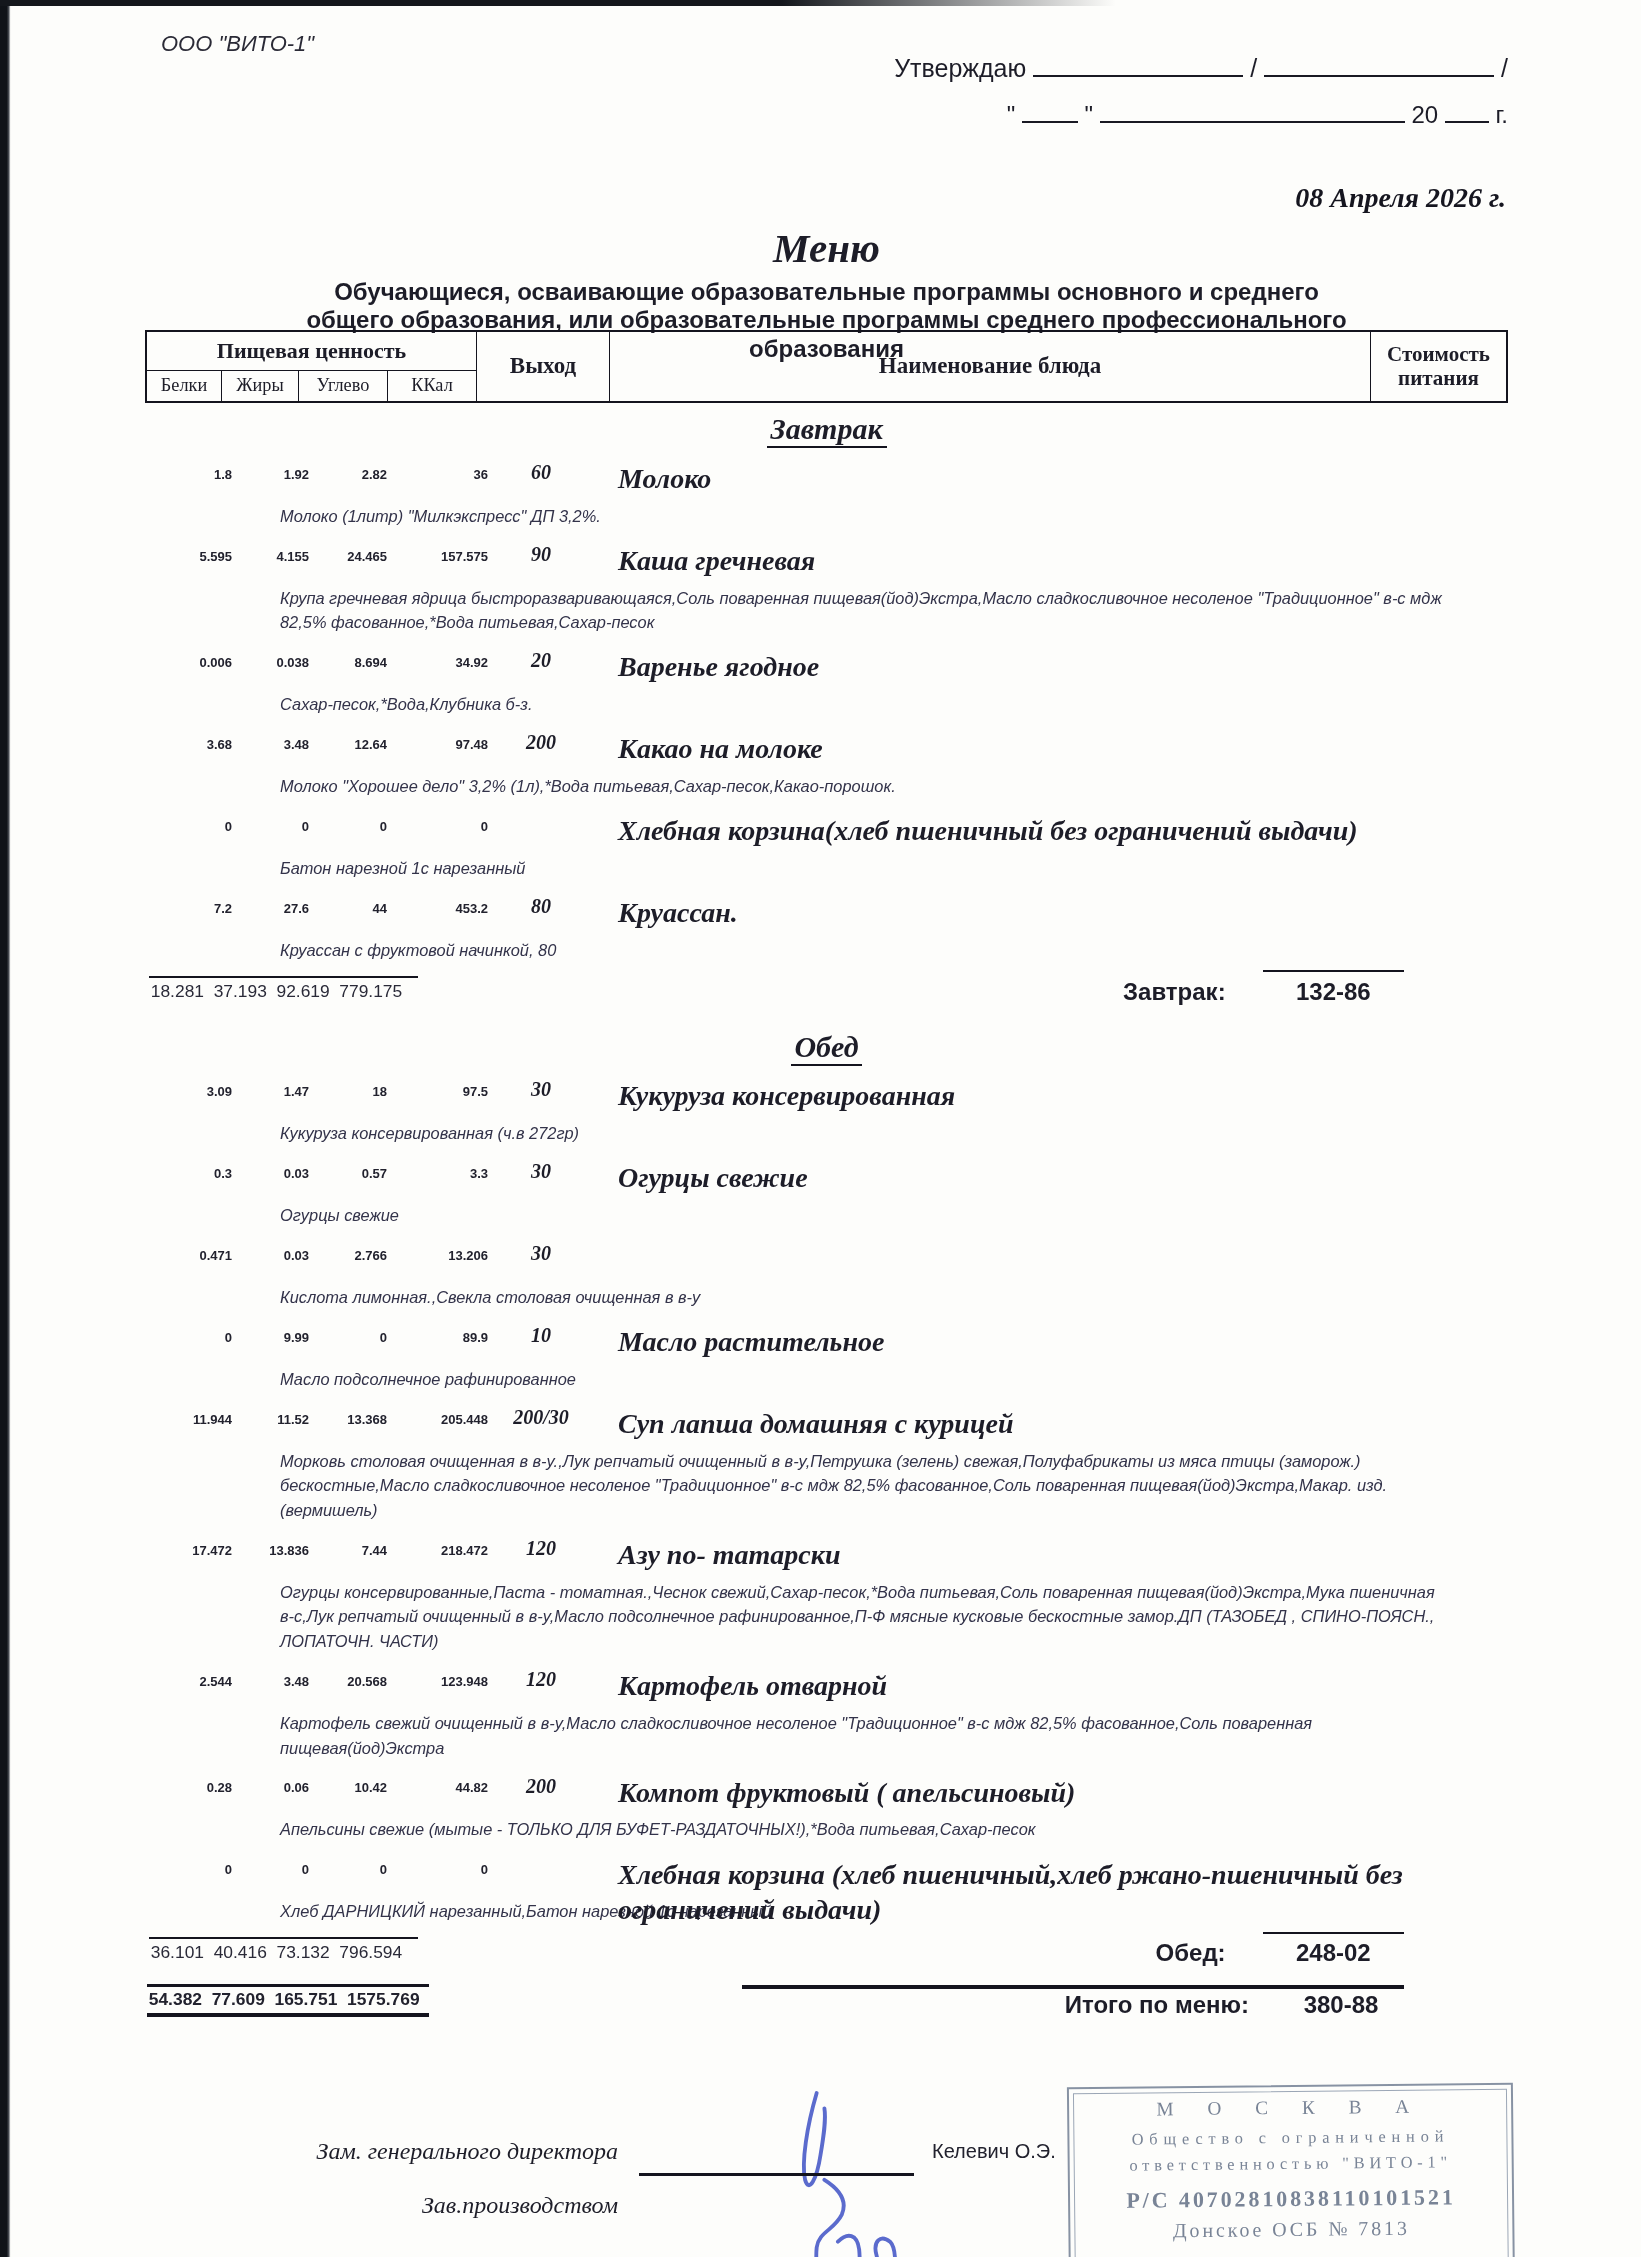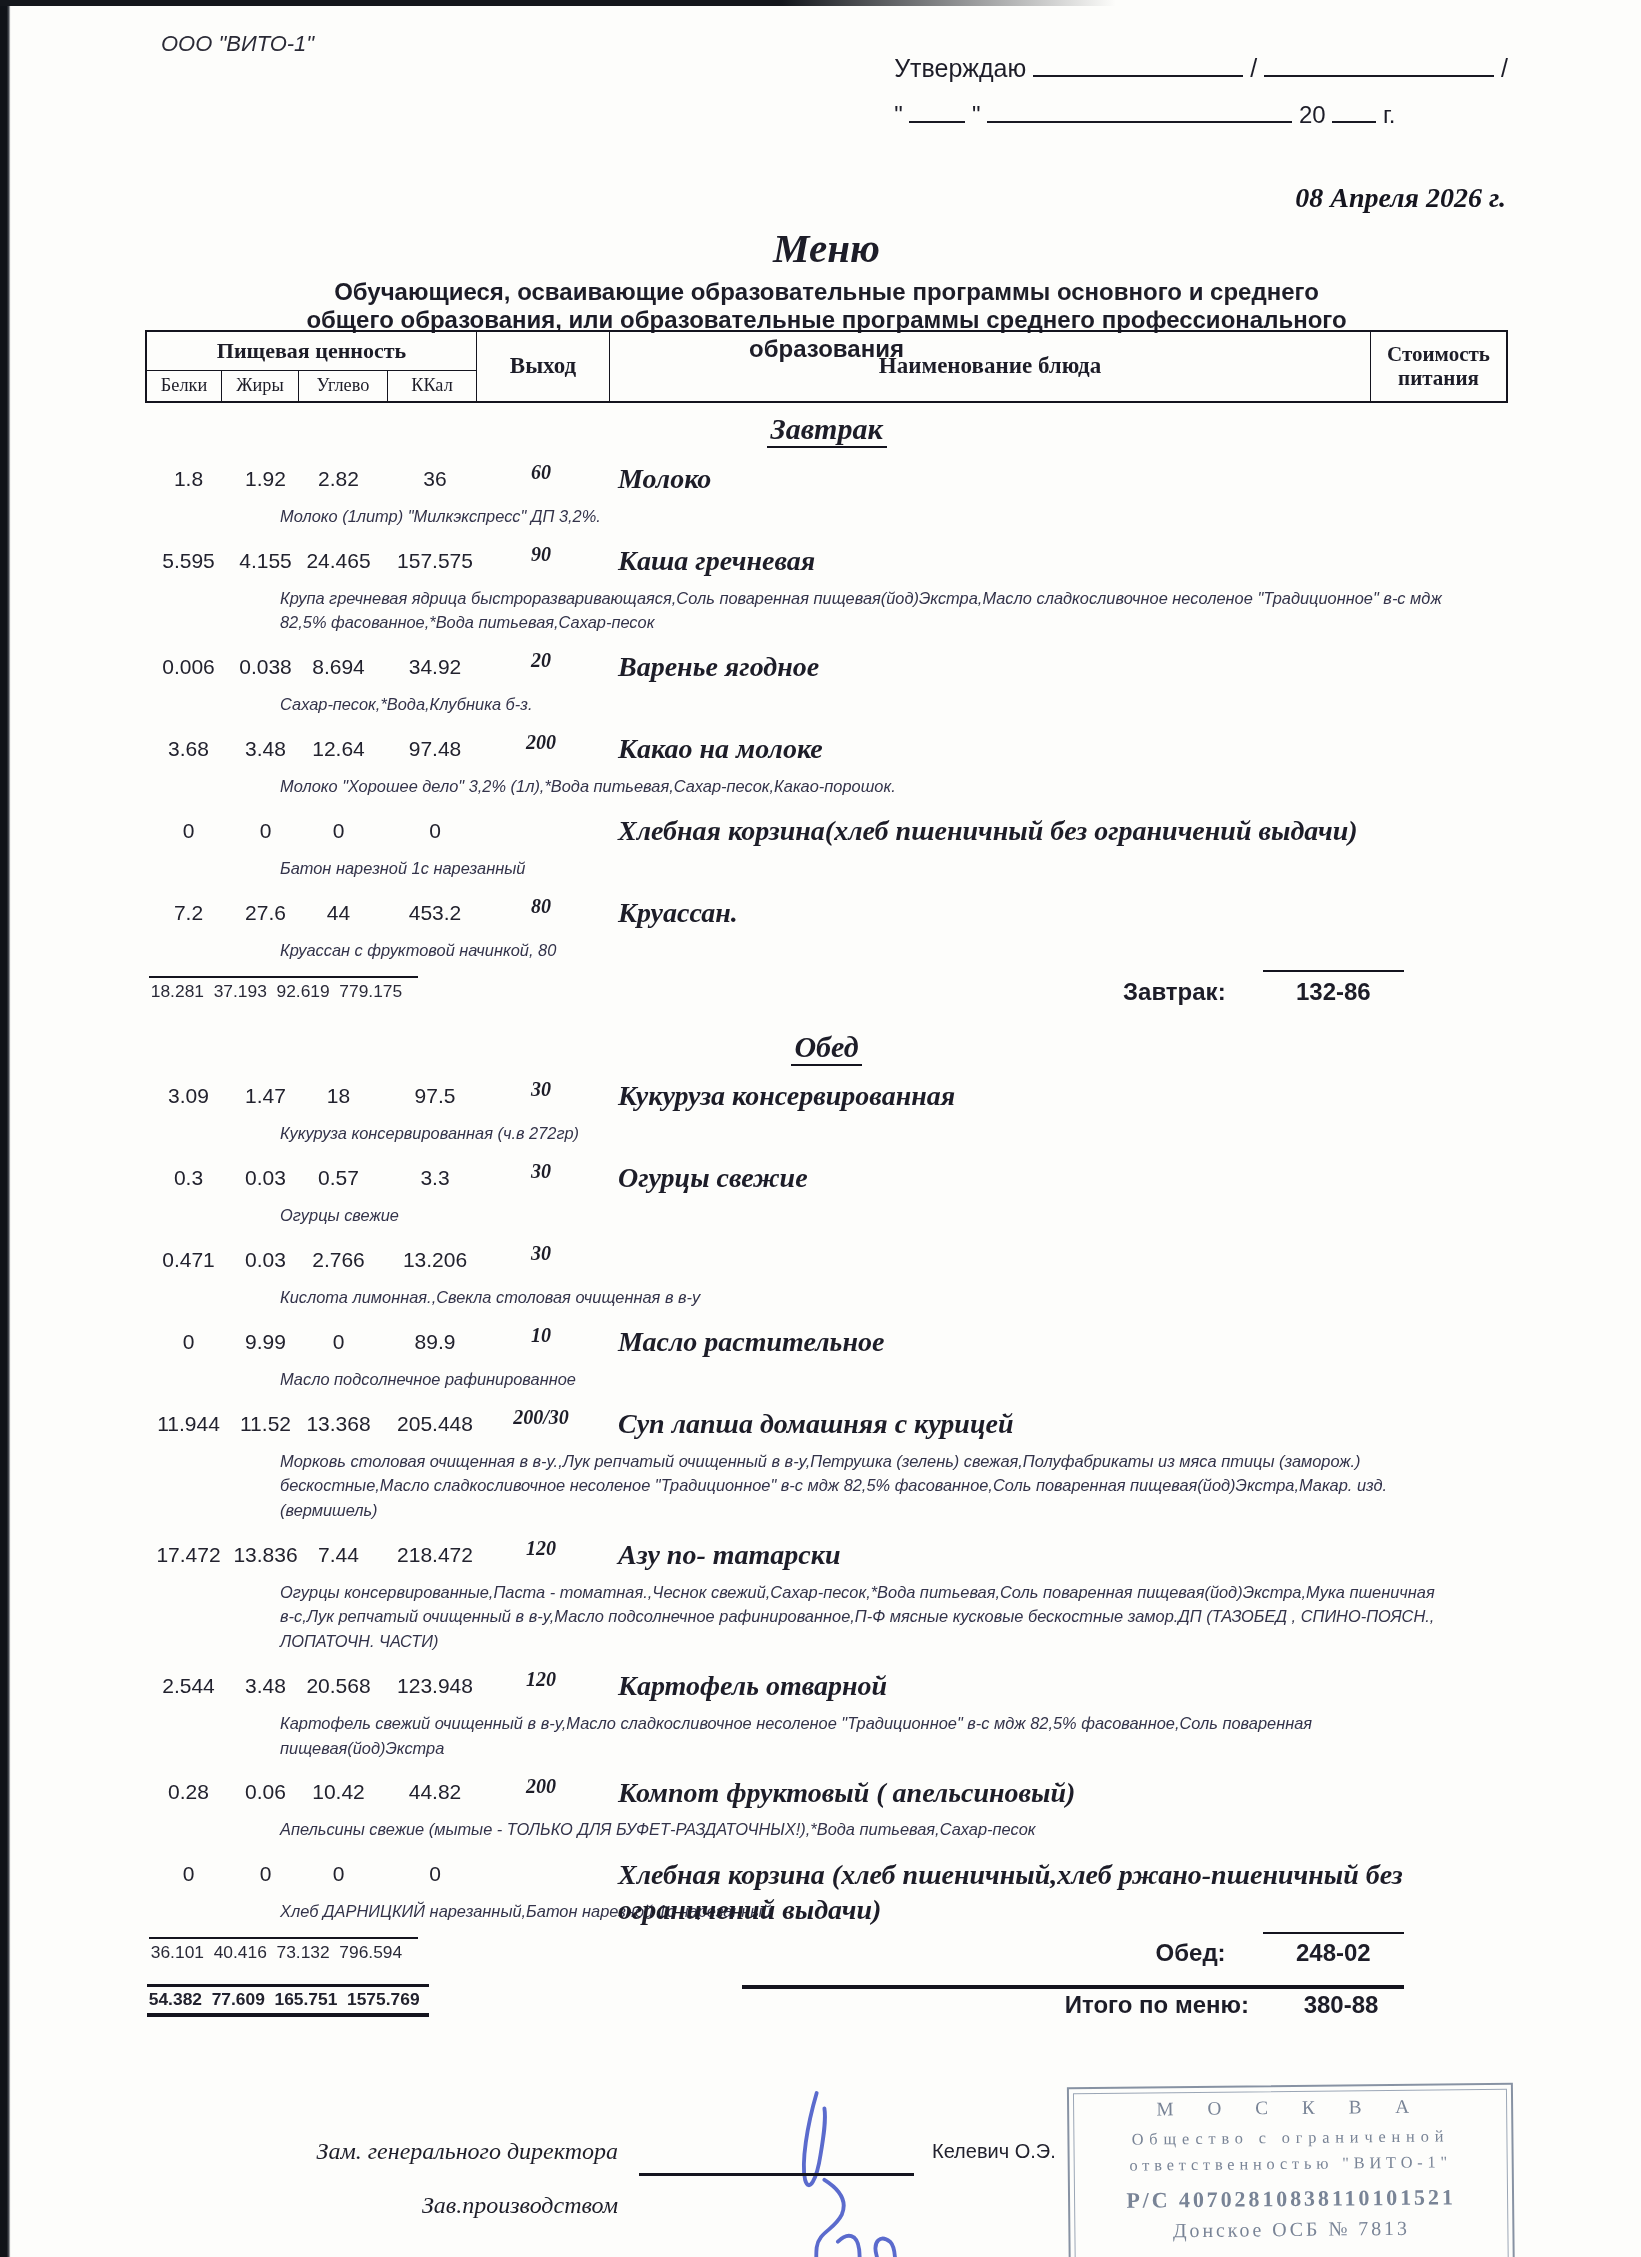--- a/index.html
+++ b/index.html
@@ -5,21 +5,21 @@
   html,body{margin:0;padding:0;background:#9a9a9a;}
   .page{position:relative;width:1641px;height:2257px;background:#fdfdfb;overflow:hidden;
         font-family:"Liberation Sans","DejaVu Sans",sans-serif;color:#1d1d28;}
   .edge-left{position:absolute;left:0;top:0;width:10.6px;height:100%;
              background:linear-gradient(90deg,#101318 0 6.8px,#4a4e55 8.7px,rgba(0,0,0,0) 10.6px);}
   .edge-top{position:absolute;left:0;top:0;height:5.8px;width:68%;
             background:linear-gradient(90deg,#14171c 0 70%,rgba(20,23,28,0));}
 
   
   .company{position:absolute;left:161px;top:31px;font-style:italic;font-size:22px;color:#2a2a36;}
-  .approve{position:absolute;right:133px;top:50px;text-align:left;font-size:25px;white-space:nowrap;}
+  .approve{position:absolute;right:133px;top:50px;text-align:right;font-size:25px;white-space:nowrap;}
   .approve .row2{margin-top:13.5px;font-size:24px;}
   .uline{display:inline-block;border-bottom:2.9px solid #191923;height:1em;vertical-align:baseline;}
   .date-line{position:absolute;right:135px;top:182px;font-family:"Liberation Serif","DejaVu Serif",serif;
              font-style:italic;font-weight:bold;font-size:28px;color:#15151f;}
   .title{position:absolute;left:145px;width:1363px;top:224px;text-align:center;
          font-family:"Liberation Serif","DejaVu Serif",serif;font-style:italic;font-weight:bold;font-size:41px;}
   .subtitle{position:absolute;left:145px;width:1363px;top:278px;text-align:center;font-weight:bold;
             font-size:24px;line-height:1.18;}
   .subtitle .inner{display:inline-block;max-width:1062px;}
 
@@ -35,21 +35,21 @@
   .th-dish{grid-column:6;grid-row:1/3;font-weight:bold;font-size:23px;border-right:1.9px solid #14141e;}
   .th-cost{grid-column:7;grid-row:1/3;font-weight:bold;font-size:21px;line-height:1.15;padding:1.9px;}
   .th-sub{grid-row:2;font-size:18.3px;border-right:1.9px solid #14141e;padding:3.9px 0 4.8px;}
   .th-sub:nth-last-child(1){border-right:1.9px solid #14141e;}
 
   .section-heading{margin-top:9.7px;text-align:center;font-family:"Liberation Serif","DejaVu Serif",serif;
                    font-style:italic;font-weight:bold;font-size:30px;}
   .section-heading .u{border-bottom:2.9px solid #14141e;padding:0 3.9px 1px;}
 
   .item-row{position:relative;min-height:37px;margin-top:14.5px;}
-  .num{position:absolute;top:5.8px;font-size:21px;text-align:center;color:#22222e;}
+  .num{position:absolute;top:5.8px;font-size:13px;text-align:right;color:#22222e;font-weight:bold;}
   .c1{left:0;width:87px;} .c2{left:77px;width:87px;} .c3{left:145px;width:97px;} .c4{left:237px;width:106px;}
   .c-out{position:absolute;left:338px;width:116px;text-align:center;top:0;
          font-family:"Liberation Serif","DejaVu Serif",serif;font-style:italic;font-weight:bold;font-size:20px;}
   .c-dish{position:absolute;left:473px;right:19.3px;top:0;
           font-family:"Liberation Serif","DejaVu Serif",serif;font-style:italic;font-weight:bold;
           font-size:28px;line-height:1.25;}
   .ingredients{margin:5.8px 58px 3.9px 135px;font-style:italic;font-size:16.4px;color:#33334a;line-height:1.5;}
 
   .subtotal-row{position:relative;height:50px;margin-top:7.7px;}
   .sub-nums{position:absolute;left:3.9px;top:5.8px;border-top:2.9px solid #14141e;

